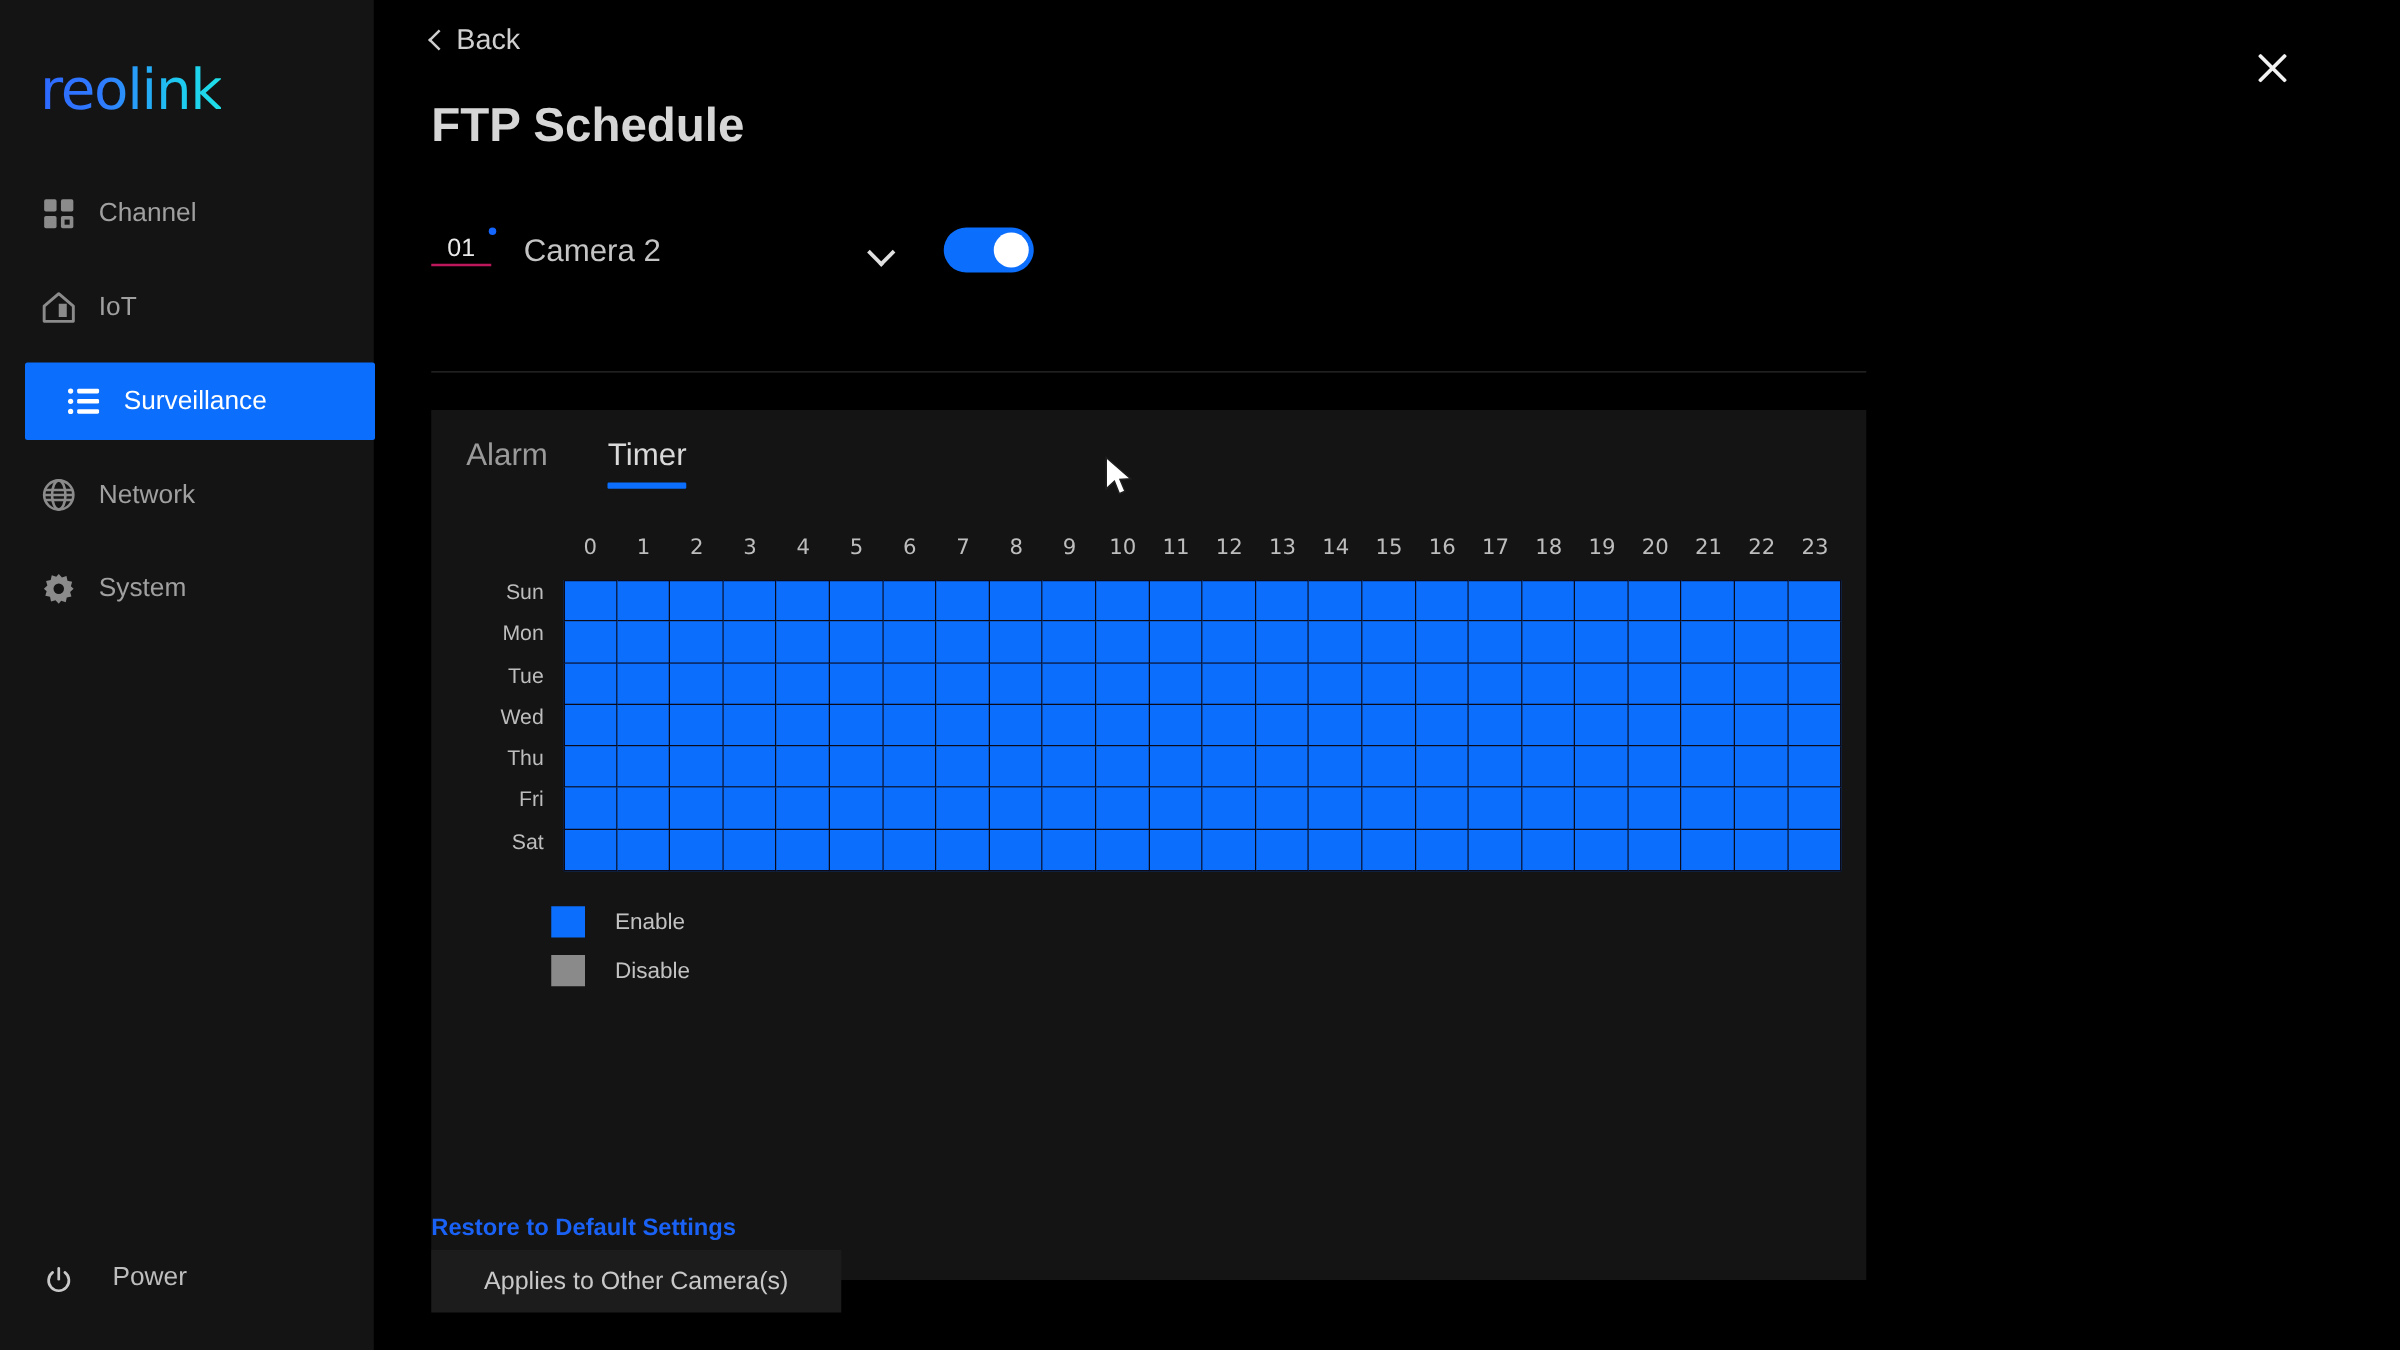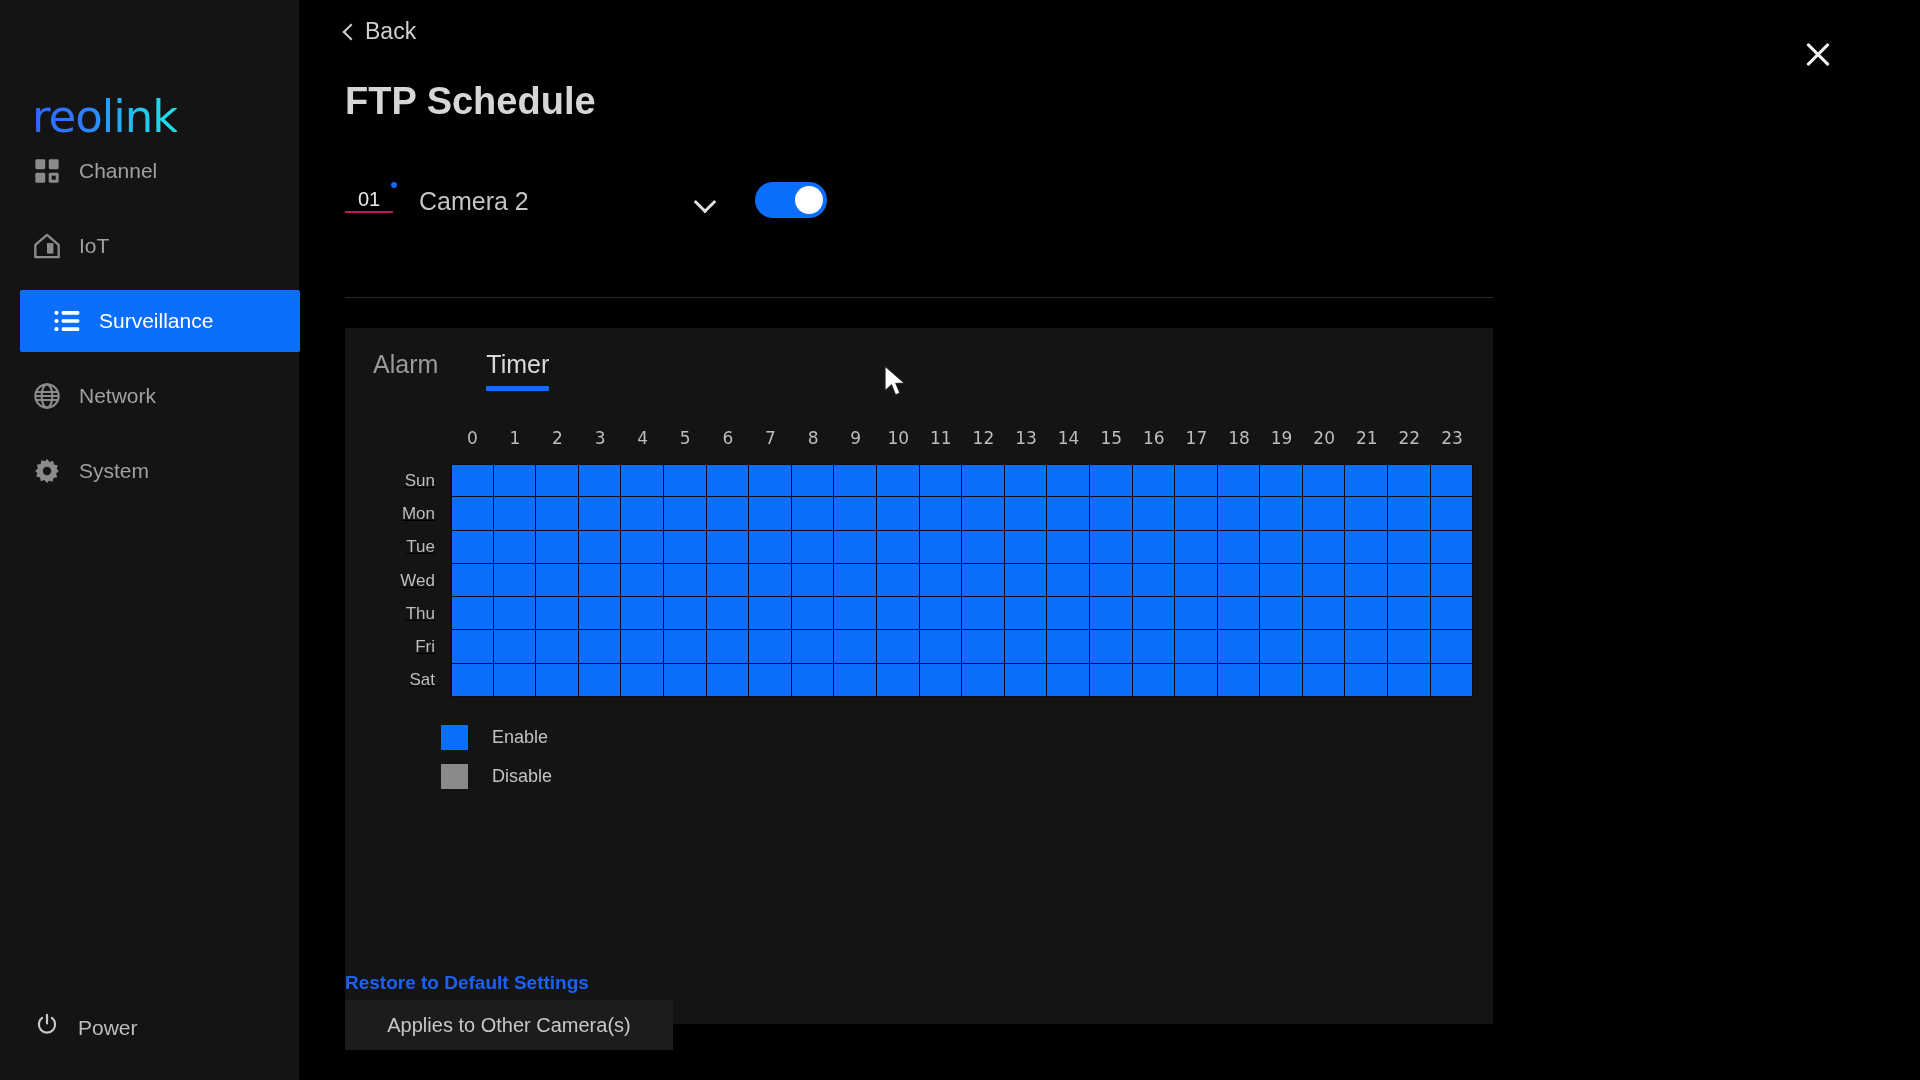--- a/index.html
+++ b/index.html
@@ -14,21 +14,21 @@
   
   .sidebar {
     position: absolute; left: 0; top: 0;
     width: 300px; height: 1080px;
     background: #141414;
     border-right: 1px solid #000;
   }
   .logo-wrap {
     position: absolute; left: 32px; top: 40px;
     width: 220px; height: 62px;
-    display: flex; align-items: center; margin-top: 45px;
+    display: flex; align-items: center;
   }
   .logo-text {
     font-size: 45px;
     font-weight: 400;
     letter-spacing: -1px;
     background: linear-gradient(90deg, #2d68ff 0%, #2f7cff 35%, #1ec8f0 75%, #1fe0e8 100%);
     -webkit-background-clip: text;
     background-clip: text;
     color: transparent;
     font-family: "DejaVu Sans", sans-serif;
@@ -57,23 +57,24 @@
     margin-left: 20px;
     margin-right: 0;
     width: 280px;
     border-radius: 2px;
   }
   .nav-item.active svg { fill: #ffffff; }
   .nav-item svg { fill: #8b8b8b; }
 
   .power {
     position: absolute; left: 32px; bottom: 40px;
-    display: flex; align-items: flex-end;
+    display: flex; align-items: flex-start;
     color: #bdbdbd; font-size: 21px;
     cursor: pointer;
+    gap: 12px;
   }
   .power .ico { width: 30px; height: 30px; margin-right: 16px;
     display: flex; align-items: center; justify-content: center; }
 
   
   .main { position: absolute; left: 300px; top: 0; right: 0; bottom: 0; background: #000; }
 
   .back-row {
     position: absolute; left: 45px; top: 18px;
     display: flex; align-items: center; gap: 8px;
@@ -171,21 +172,21 @@
   .hours {
     position: absolute; left: 78px; top: 0;
     display: flex;
   }
   .hours span {
     width: 42.6px; text-align: center;
     color: #bdbdbd; font-size: 17px;
     font-family: "DejaVu Sans", sans-serif;
   }
   .grid-body { position: absolute; left: 0; top: 36px; }
-  .grid-row { display: flex; align-items: center; height: 33.3px; text-decoration: underline; }
+  .grid-row { display: flex; height: 33.3px; }
   .day-label {
     width: 78px; padding-right: 16px;
     text-align: right;
     color: #bdbdbd; font-size: 17px;
   }
   .cells { display: flex; }
   .cell {
     width: 42.6px; height: 33.3px;
     border-right: 1px solid #0a0a1a;
     border-bottom: 1px solid #0a0a1a;

